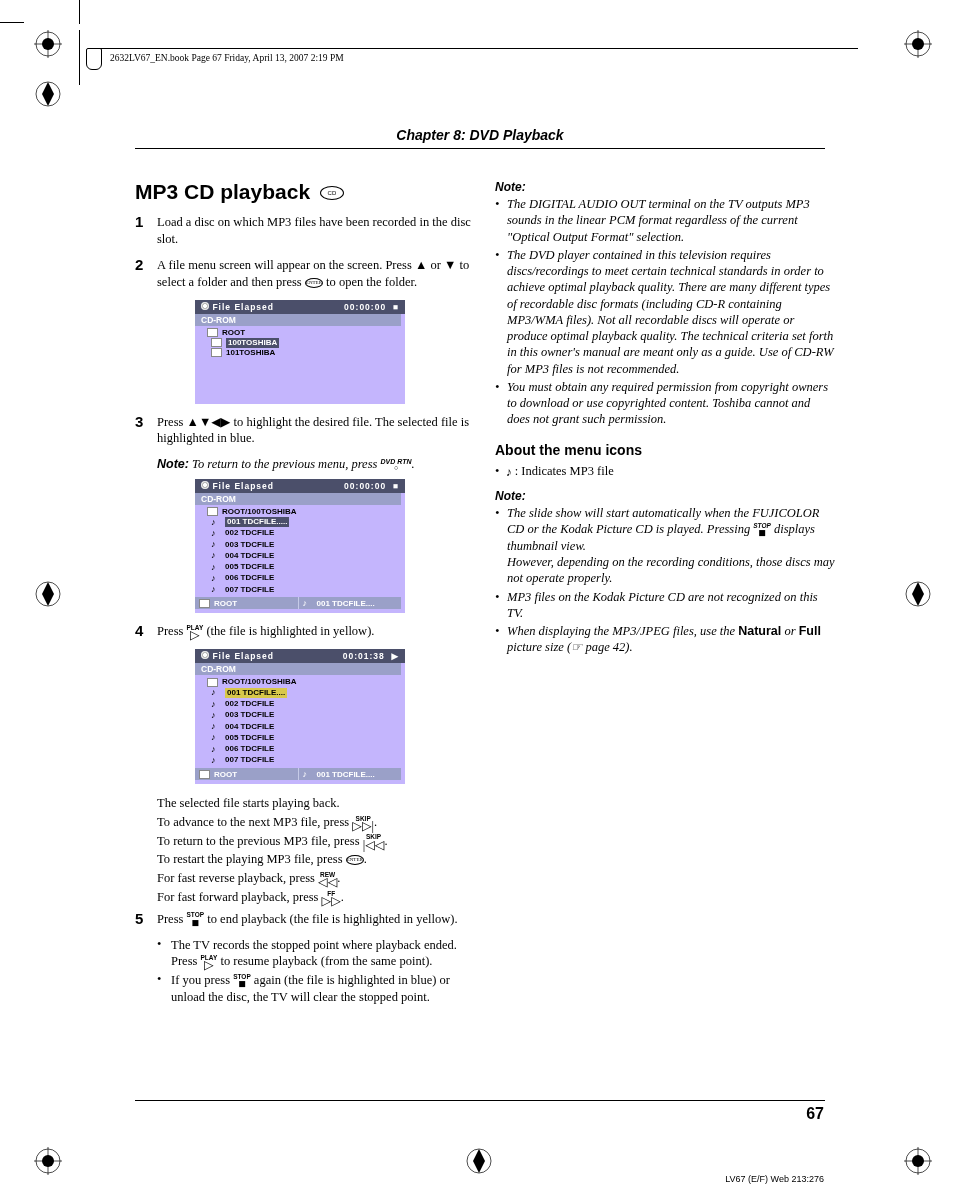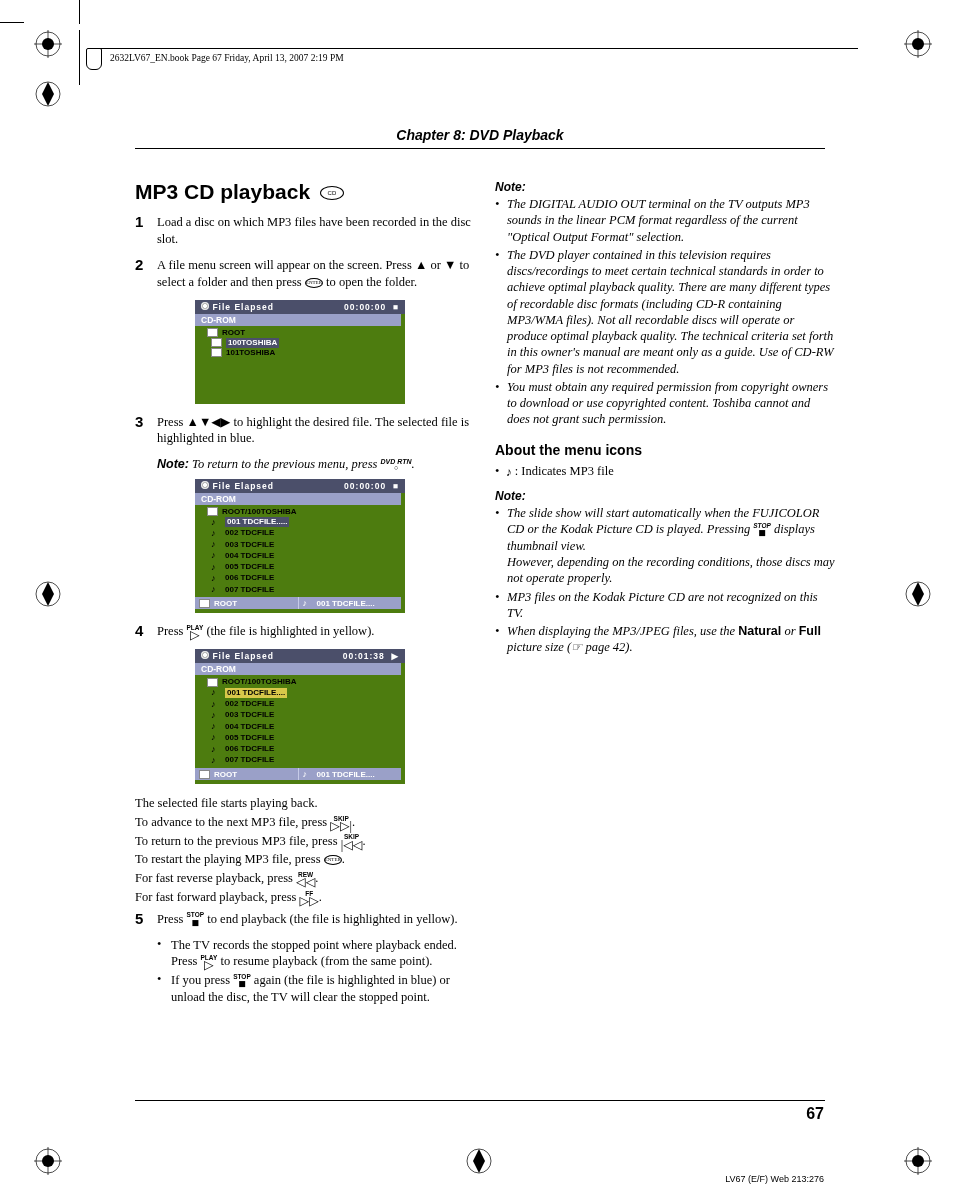--- a/index.html
+++ b/index.html
@@ -114,21 +114,21 @@
   .osd .bar {
     background: #4b4f6a;
     display: flex;
     align-items: flex-start;
     padding: 2px 6px;
     font-weight: bold;
     letter-spacing: 1px;
   }
   .osd .bar .label { flex:1; }
   .osd .body {
-    background: #4d7c0f;
+    background: #c4b5fd;
     padding: 0 4px 4px 0;
     color: #000;
   }
   .osd .cdrom {
     background: #9aa0c8;
     color: #fff;
     font-weight: bold;
     padding: 1px 6px;
     font-size: 8.5px;
   }
@@ -439,21 +439,21 @@
             <span>ROOT</span>
           </div>
         <div class="cell">
             <span class="nicon">♪</span>
             <span>001 TDCFILE....</span>
           </div>
       </div>
     </div>
   </div>
 
-  <div style="line-height:1.5;">
+  <div style="margin-left:22px; line-height:1.5;">
     <div>The selected file starts playing back.</div>
     <div><span>To advance to the next MP3 file, press </span><span class="btn-stack"><span class="t">SKIP</span><span class="b">▷▷|</span></span>.</div>
     <div><span>To return to the previous MP3 file, press </span><span class="btn-stack"><span class="t">SKIP</span><span class="b">|◁◁</span></span>.</div>
     <div><span>To restart the playing MP3 file, press </span><span class="btn-oval">ENTER</span>.</div>
     <div><span>For fast reverse playback, press </span><span class="btn-stack"><span class="t">REW</span><span class="b">◁◁</span></span>.</div>
     <div><span>For fast forward playback, press </span><span class="btn-stack"><span class="t">FF</span><span class="b">▷▷</span></span>.</div>
   </div>
 
   <div class="step-row">
     <div class="step-num">5</div>

